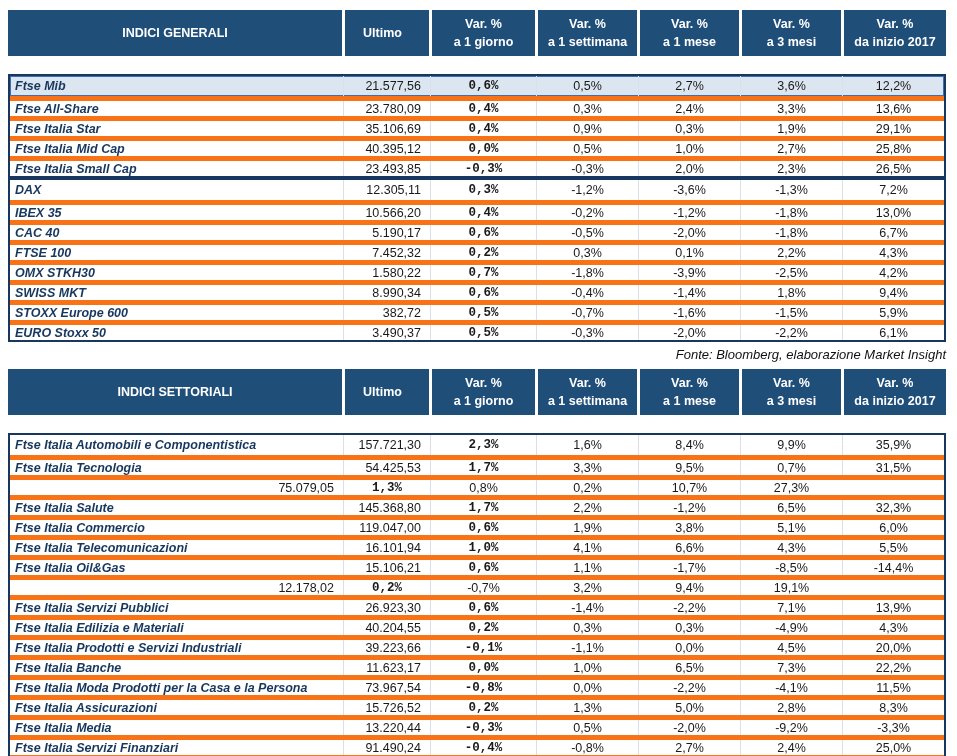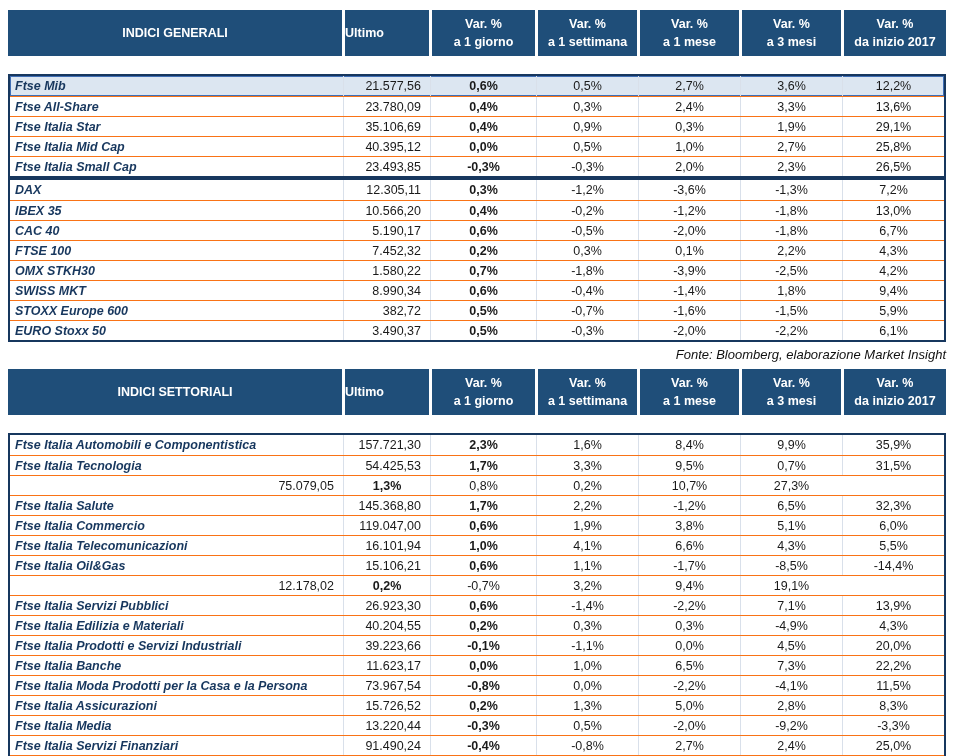--- a/index.html
+++ b/index.html
@@ -27,36 +27,36 @@
     height: 46px;
     display: flex;
     flex-direction: column;
     justify-content: center;
     align-items: center;
     text-align: center;
     line-height: 1.45;
     border-right: 3px solid #ffffff;
   }
   .hdr-cell:last-child { border-right: none; }
-  .hdr-cell.h-ultimo { align-items: flex-start; padding-right: 9px; }
+  .hdr-cell.h-ultimo { align-items: center; padding-right: 9px; }
 
   
   .group {
     border: 2px solid var(--border-dark, #17375E);
     background: #ffffff;
   }
   .group + .group { margin-top: 0; }
 
   .row {
     display: grid;
     grid-template-columns: 333px 87px 106px 102px 102px 102px 102px;
     height: 20px;
     background: #ffffff;
   }
-  .row + .row { border-top: 1px solid #f97316; }
+  .row + .row { border-top: 5px solid #f97316; }
   .row.hl {
     background: var(--highlight-bg, #DCE6F1);
     box-shadow: inset 0 0 0 1px #3f6eb5;
   }
 
   .c {
     font-size: 12.5px;
     display: flex;
     align-items: center;
     overflow: hidden;
@@ -64,21 +64,21 @@
   }
   .c + .c { border-left: 1px solid #d9e0ea; }
   .c-name {
     color: var(--label-color, #17375E);
     font-weight: bold;
     font-style: italic;
     padding-left: 5px;
   }
   .c-ultimo { justify-content: flex-end; padding-right: 9px; }
   .c-var { justify-content: center; }
-  .c-var.b { font-weight: bold; }
+  .c-var.b { font-weight: bold; font-family: Liberation Mono, monospace; }
 
   .source-note {
     width: 938px;
     text-align: right;
     font-style: italic;
     font-size: 13px;
     margin: 5px 0 7px 0;
     color: #111111;
   }
 </style>

